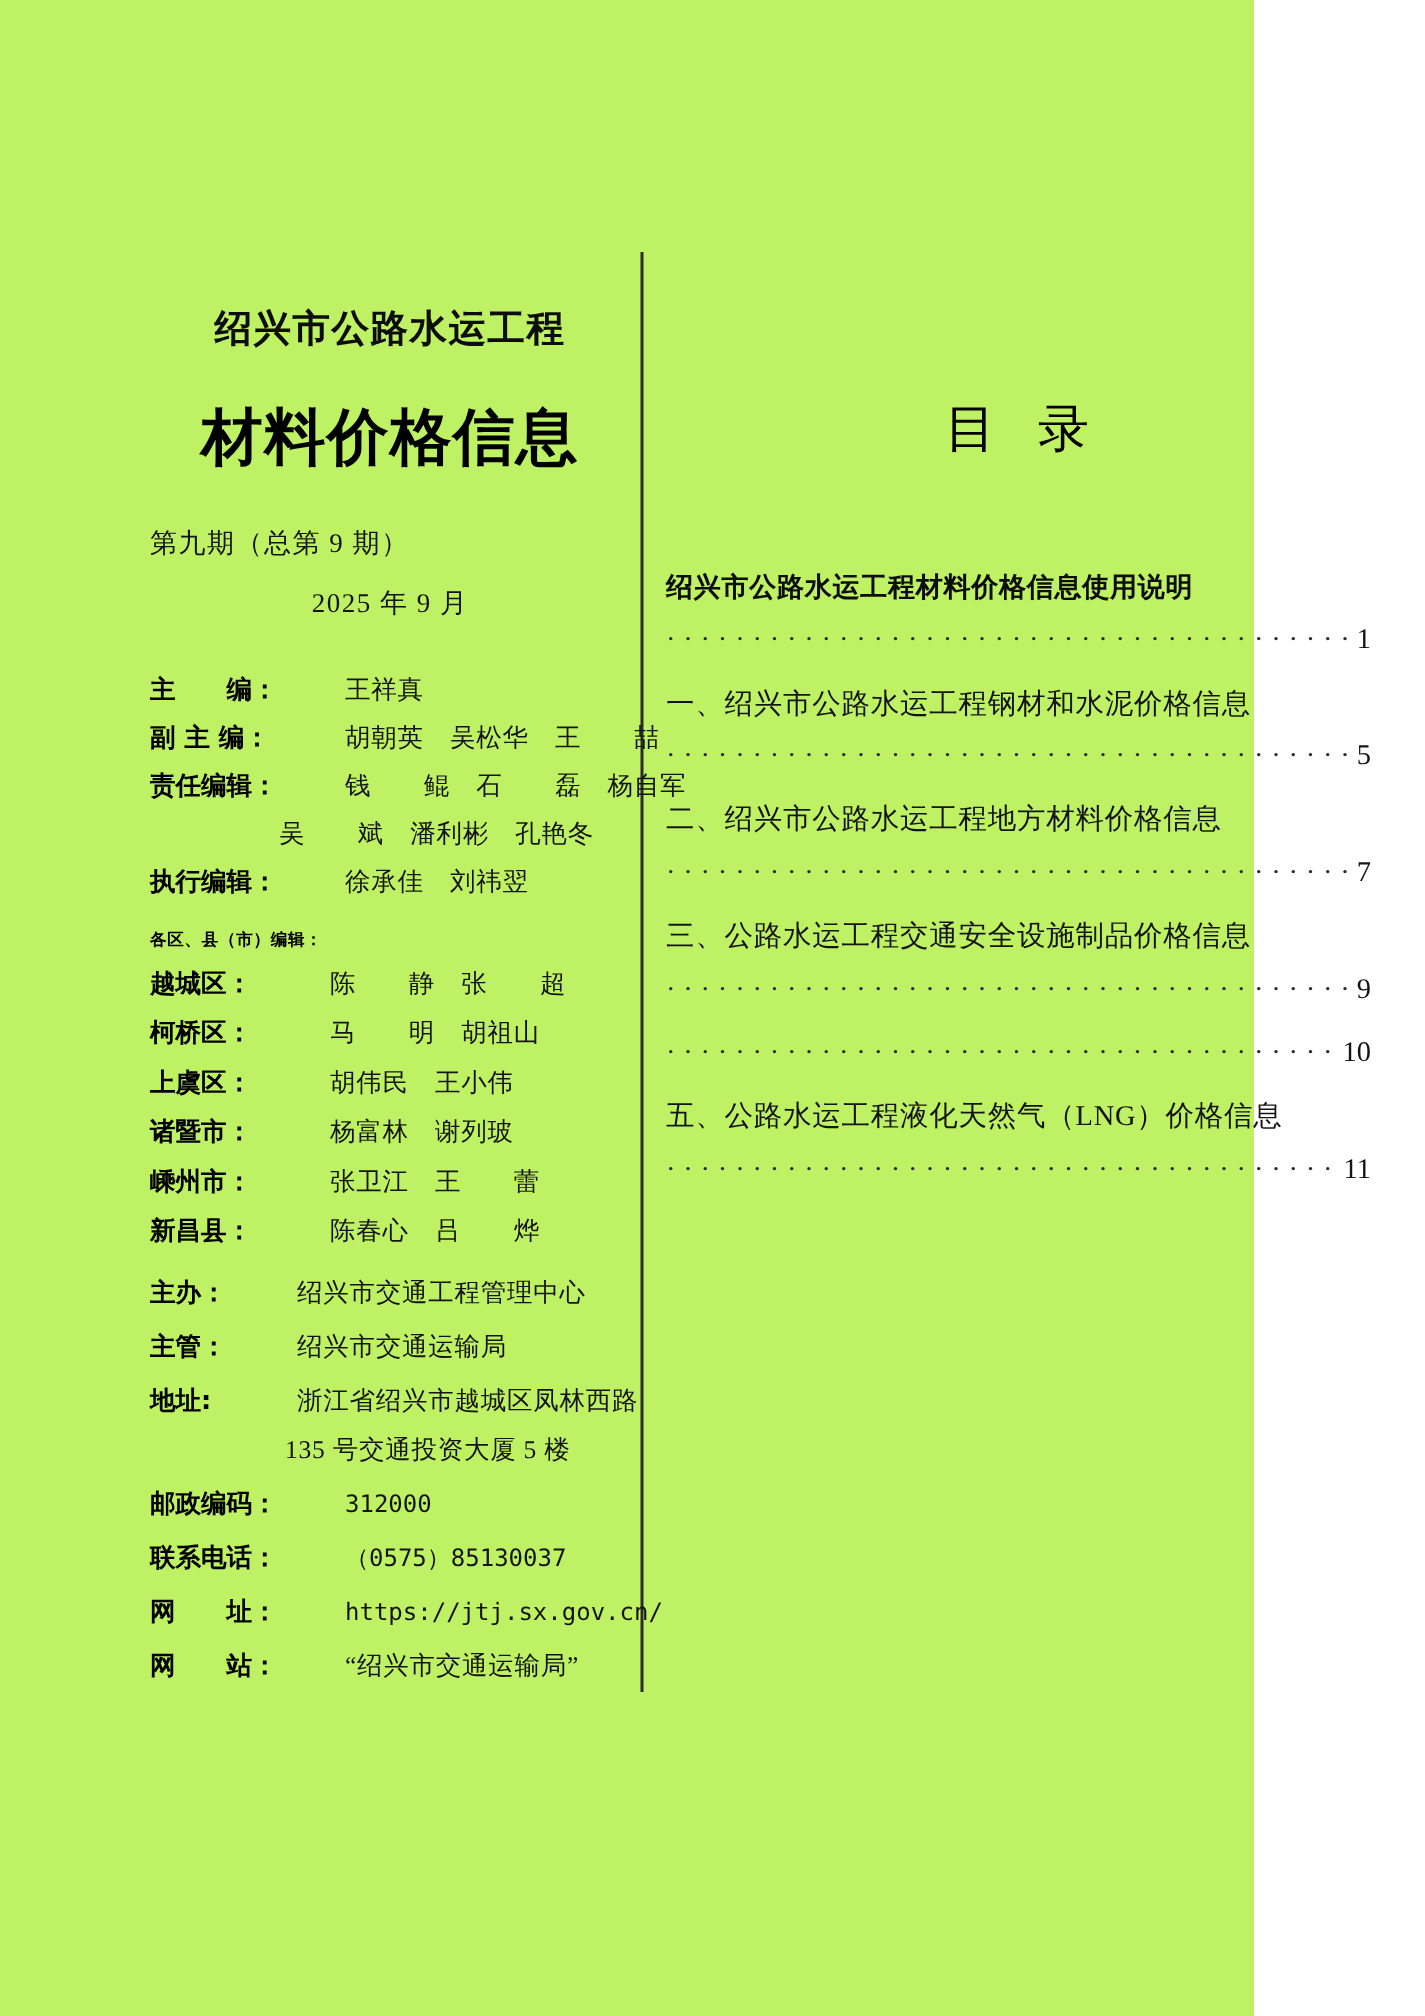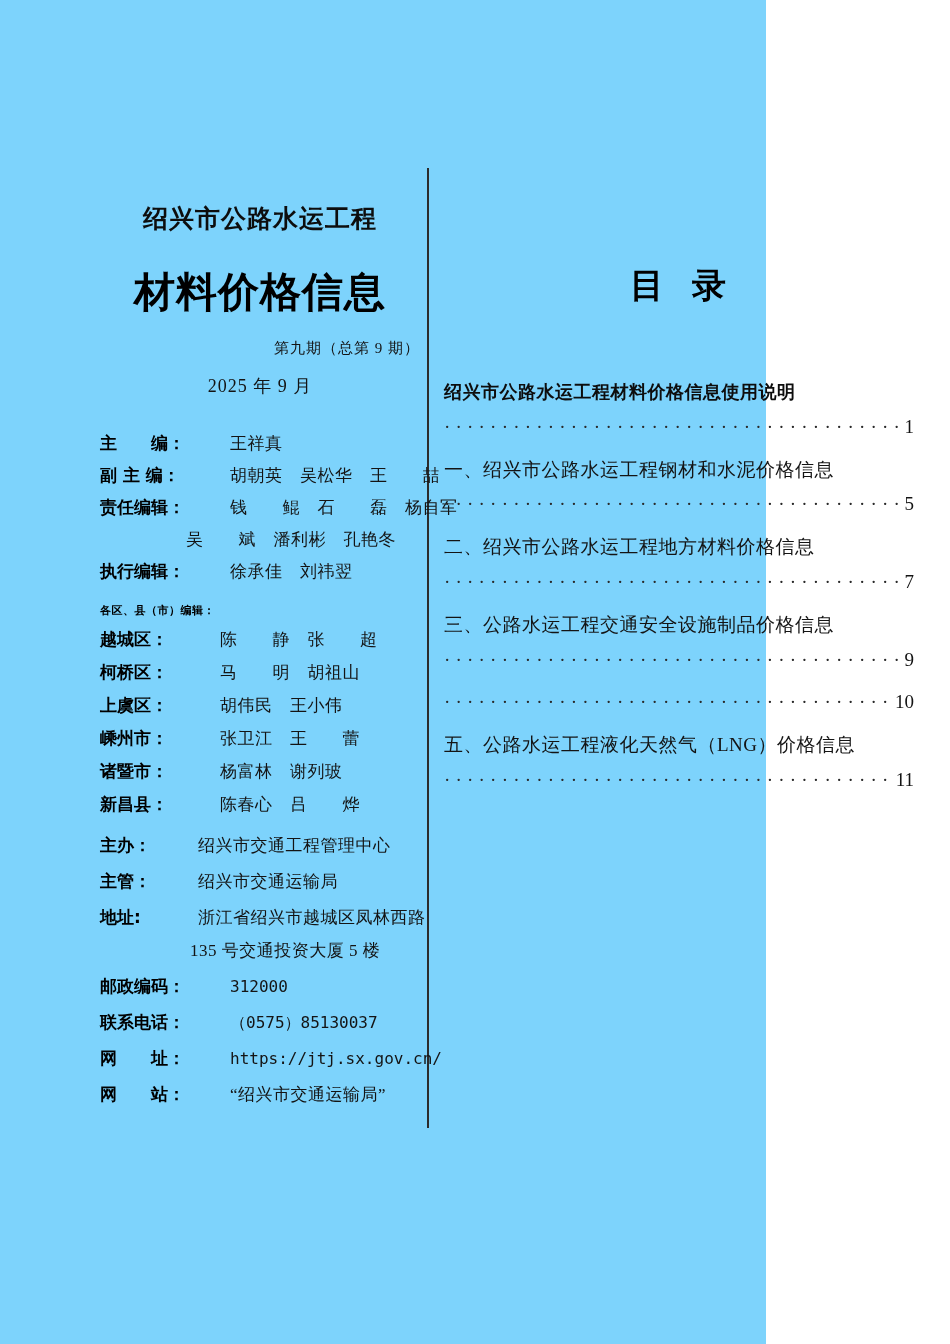--- a/index.html
+++ b/index.html
@@ -13,23 +13,23 @@
     position: relative;
     font-family: "Liberation Serif", "DejaVu Serif", serif;
     color: #1a1a1a;
     overflow: hidden;
   }
 
   
   #page {
     position: absolute;
     left: 0; top: 0;
-    width: 766px;
+    width: 836px;
     height: 1344px;
-    background: #7dd3fc;
+    background: #bef264;
   }
 
   
   #divider {
     position: absolute;
     left: 427px;
     top: 168px;
     width: 2px;
     height: 960px;
     background: #2b2b2b;
@@ -59,23 +59,23 @@
     font-size: 41px;
     font-weight: 700;
     letter-spacing: 1px;
     text-align: center;
     color: #000000;
     margin-top: 36px;
     margin-bottom: 0;
     line-height: 1.15;
   }
   .cover-issue {
-    font-size: 15px;
-    text-align: right;
-    margin-top: 20px;
+    font-size: 18px;
+    text-align: left;
+    margin-top: 31px;
     letter-spacing: 1px;
     color: #141414;
   }
   .cover-date {
     font-size: 18px;
     text-align: center;
     margin-top: 16px;
     letter-spacing: 1px;
     color: #141414;
   }
@@ -144,21 +144,21 @@
   
   #right-col {
     position: absolute;
     left: 444px;
     top: 175px;
     width: 470px;
   }
   .toc-title {
     font-family: "DejaVu Sans", "Liberation Sans", sans-serif;
     font-size: 34px;
-    font-weight: 700;
+    font-weight: 400;
     text-align: center;
     color: #000000;
     margin-top: 88px;
     letter-spacing: 2px;
   }
   .toc-title .sp { display: inline-block; width: 26px; }
 
   #toc-list { margin-top: 72px; }
 
   .toc-entry { margin-bottom: 0px; }
@@ -253,28 +253,28 @@
       </div>
       <div class="row">
         <span class="row-label">柯桥区：</span>
         <span class="row-value">马　　明　胡祖山</span>
       </div>
       <div class="row">
         <span class="row-label">上虞区：</span>
         <span class="row-value">胡伟民　王小伟</span>
       </div>
       <div class="row">
+        <span class="row-label">诸暨市：</span>
+        <span class="row-value">杨富林　谢列玻</span>
+      </div>
+      <div class="row">
         <span class="row-label">嵊州市：</span>
         <span class="row-value">张卫江　王　　蕾</span>
       </div>
       <div class="row">
-        <span class="row-label">诸暨市：</span>
-        <span class="row-value">杨富林　谢列玻</span>
-      </div>
-      <div class="row">
         <span class="row-label">新昌县：</span>
         <span class="row-value">陈春心　吕　　烨</span>
       </div>
     </div>
 
     <div id="contact">
 
       <div class="row">
         <span class="row-label lbl-c2">主办：</span>
         <span class="row-value">绍兴市交通工程管理中心</span>

